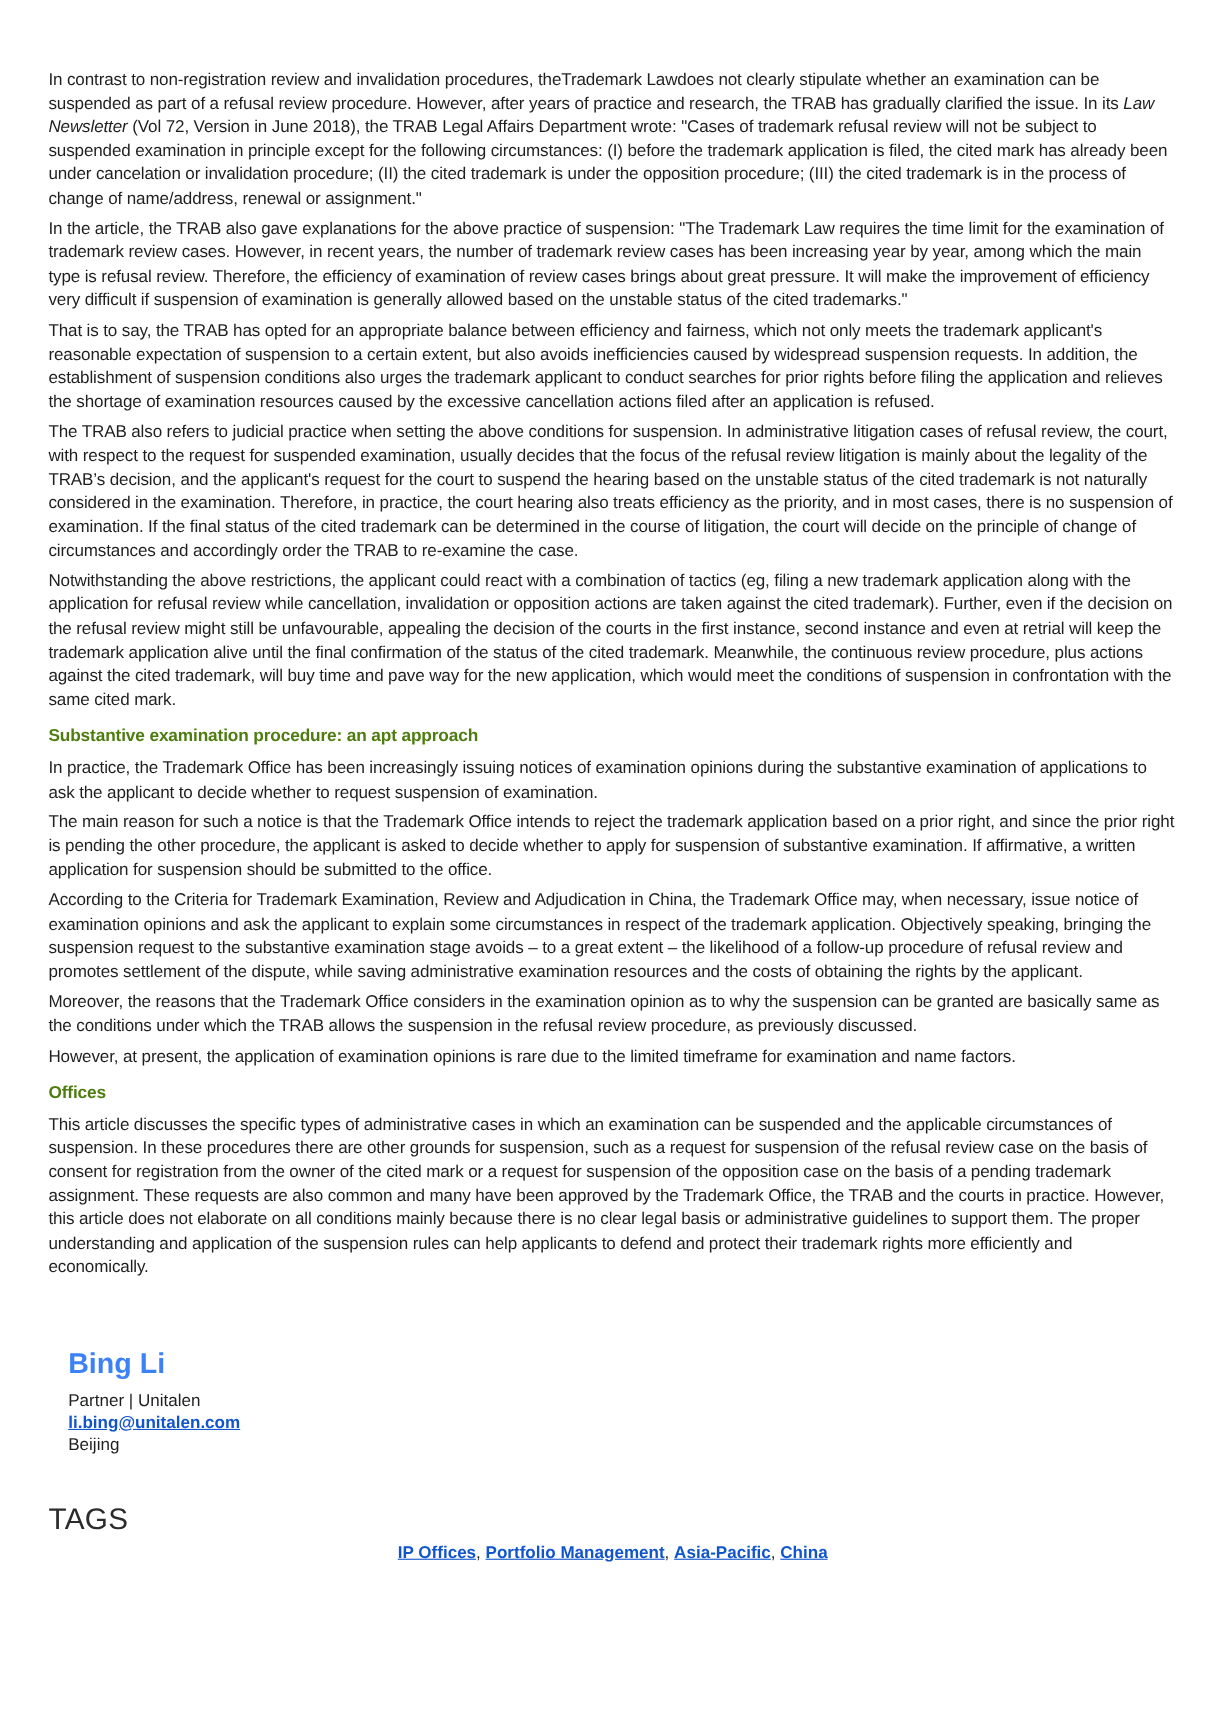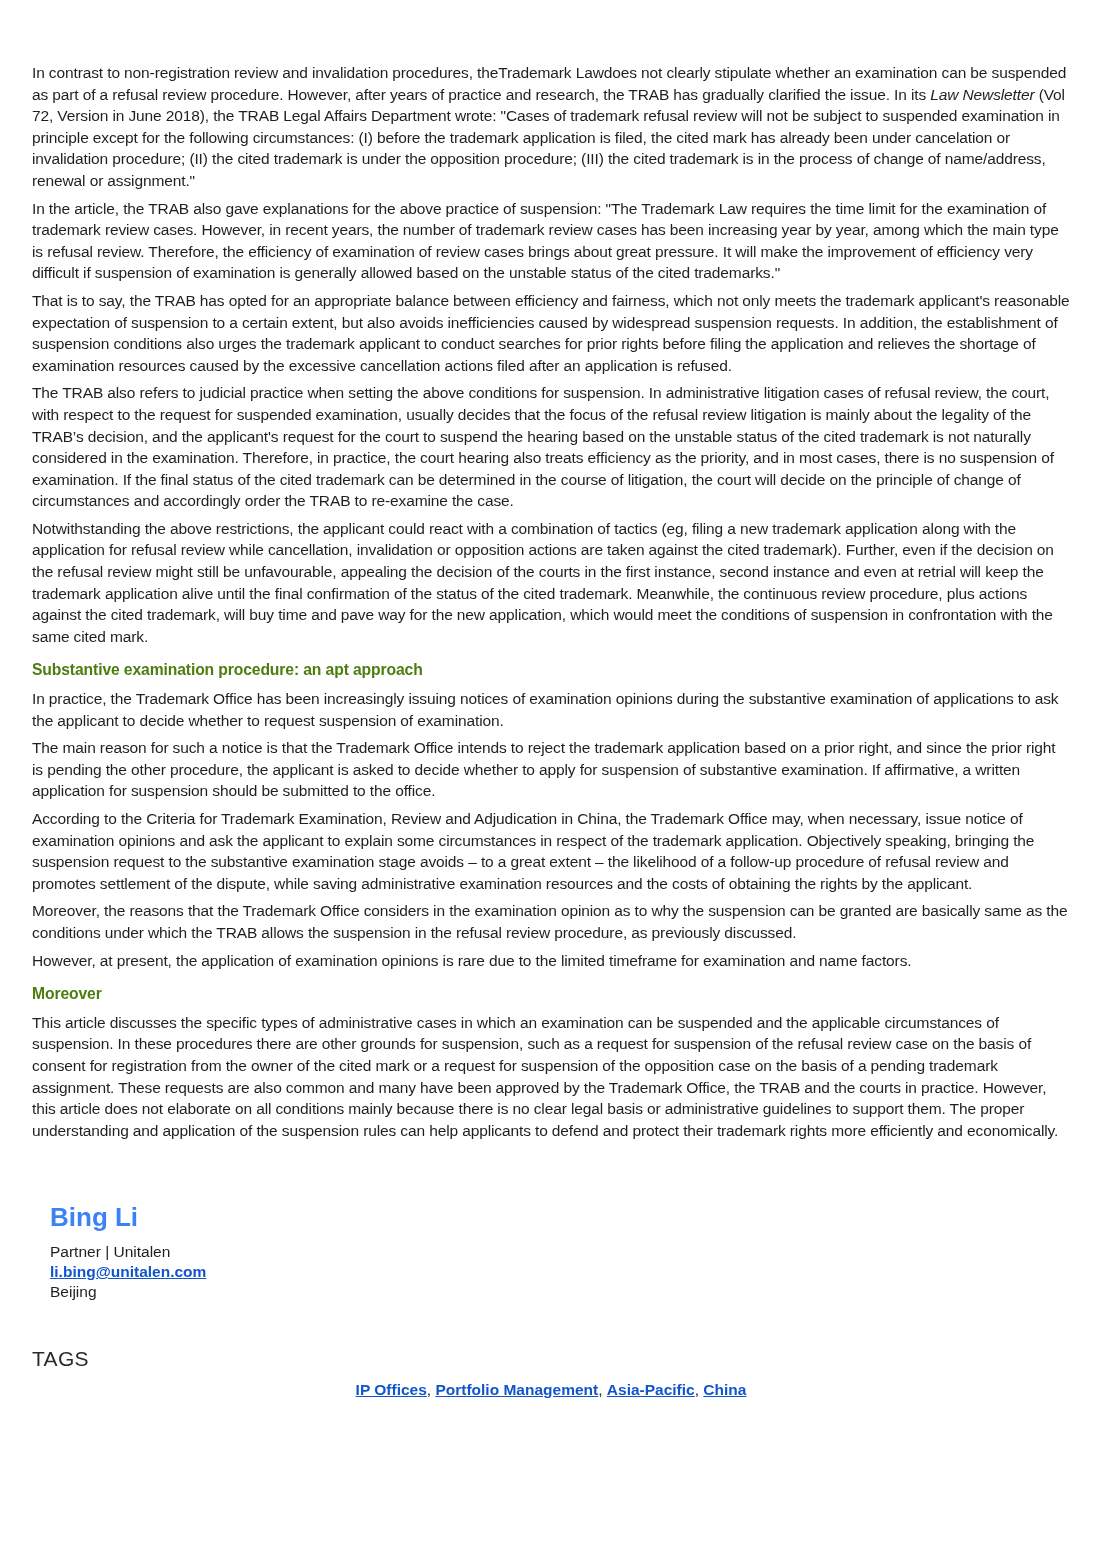--- a/index.html
+++ b/index.html
@@ -9,21 +9,21 @@
     background: #ffffff;
   }
   body {
     width: 1100px;
     height: 1555px;
     overflow: hidden;
     font-family: "Liberation Sans", "DejaVu Sans", sans-serif;
     color: #1f1f1f;
   }
   .content {
-    padding: 62px 30px 0 32px;
+    padding: 62px 30px 0 44px;
     width: 1100px;
   }
   .article-body p {
     margin: 0 0 6px 0;
     font-size: 15.5px;
     line-height: 21.6px;
     letter-spacing: -0.12px;
     color: #1f1f1f;
   }
   .article-body h3 {
@@ -60,21 +60,21 @@
     font-size: 15.5px;
     line-height: 20px;
   }
   .author-details .row { margin: 0; }
   
   .tags-block {
     margin-top: 42px;
   }
   .tags-heading {
     margin: 0;
-    font-size: 21px;
+    font-size: 27px;
     line-height: 30px;
     font-weight: 300;
     letter-spacing: 0.3px;
     color: #2b2b2b;
   }
   .tags-links {
     margin-top: 5px;
     font-size: 15.5px;
     line-height: 21px;
     color: #1f1f1f;
@@ -96,21 +96,21 @@
     <p>Notwithstanding the above restrictions, the applicant could react with a combination of tactics (eg, filing a new trademark application along with the application for refusal review while cancellation, invalidation or opposition actions are taken against the cited trademark). Further, even if the decision on the refusal review might still be unfavourable, appealing the decision of the courts in the first instance, second instance and even at retrial will keep the trademark application alive until the final confirmation of the status of the cited trademark. Meanwhile, the continuous review procedure, plus actions against the cited trademark, will buy time and pave way for the new application, which would meet the conditions of suspension in confrontation with the same cited mark.</p>
 
     <h3>Substantive examination procedure: an apt approach</h3>
 
     <p>In practice, the Trademark Office has been increasingly issuing notices of examination opinions during the substantive examination of applications to ask the applicant to decide whether to request suspension of examination.</p>
     <p>The main reason for such a notice is that the Trademark Office intends to reject the trademark application based on a prior right, and since the prior right is pending the other procedure, the applicant is asked to decide whether to apply for suspension of substantive examination. If affirmative, a written application for suspension should be submitted to the office.</p>
     <p>According to the Criteria for Trademark Examination, Review and Adjudication in China, the Trademark Office may, when necessary, issue notice of examination opinions and ask the applicant to explain some circumstances in respect of the trademark application. Objectively speaking, bringing the suspension request to the substantive examination stage avoids – to a great extent – the likelihood of a follow-up procedure of refusal review and promotes settlement of the dispute, while saving administrative examination resources and the costs of obtaining the rights by the applicant.</p>
     <p>Moreover, the reasons that the Trademark Office considers in the examination opinion as to why the suspension can be granted are basically same as the conditions under which the TRAB allows the suspension in the refusal review procedure, as previously discussed.</p>
     <p>However, at present, the application of examination opinions is rare due to the limited timeframe for examination and name factors.</p>
 
-    <h3>Moreover</h3>
+    <h3>Offices</h3>
 
     <p>This article discusses the specific types of administrative cases in which an examination can be suspended and the applicable circumstances of suspension. In these procedures there are other grounds for suspension, such as a request for suspension of the refusal review case on the basis of consent for registration from the owner of the cited mark or a request for suspension of the opposition case on the basis of a pending trademark assignment. These requests are also common and many have been approved by the Trademark Office, the TRAB and the courts in practice. However, this article does not elaborate on all conditions mainly because there is no clear legal basis or administrative guidelines to support them. The proper understanding and application of the suspension rules can help applicants to defend and protect their trademark rights more efficiently and economically.</p>
   </div>
 
   <div class="author-block">
     <h2 class="author-name">Bing Li</h2>
     <div class="author-details">
       <div class="row">Partner | Unitalen</div>
       <div class="row"><a class="link" href="#">li.bing@unitalen.com</a></div>
       <div class="row">Beijing</div>

